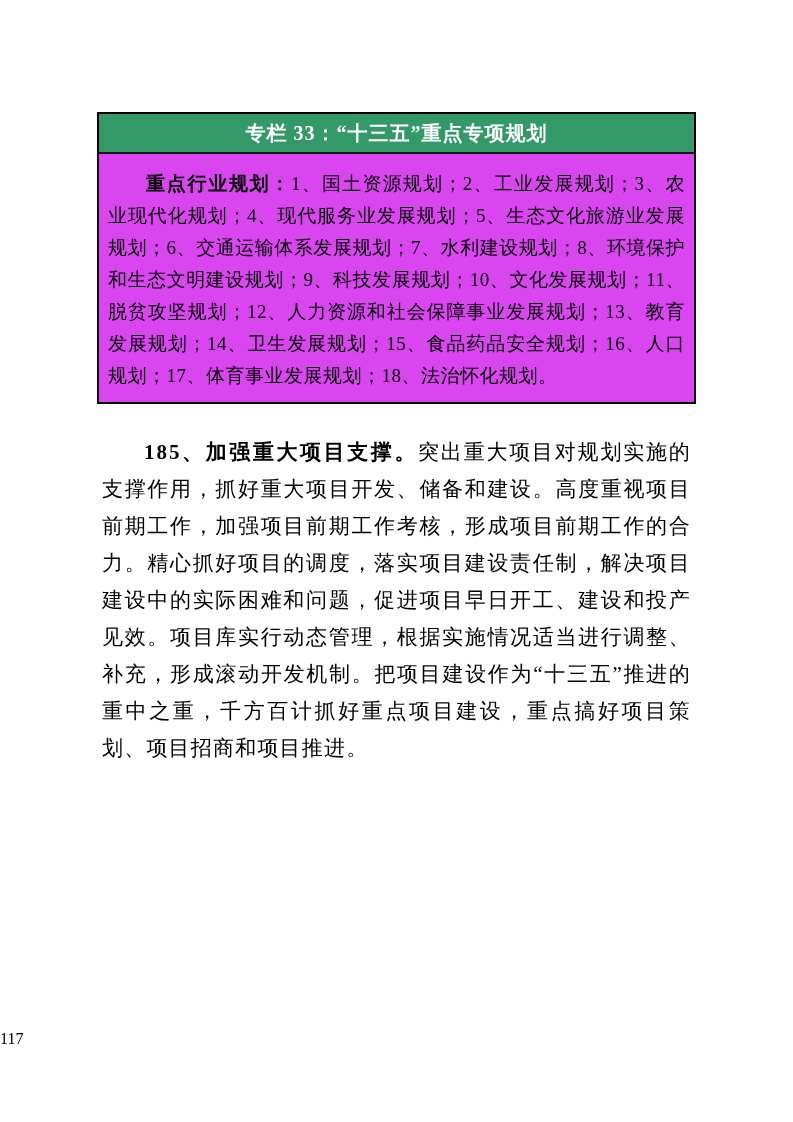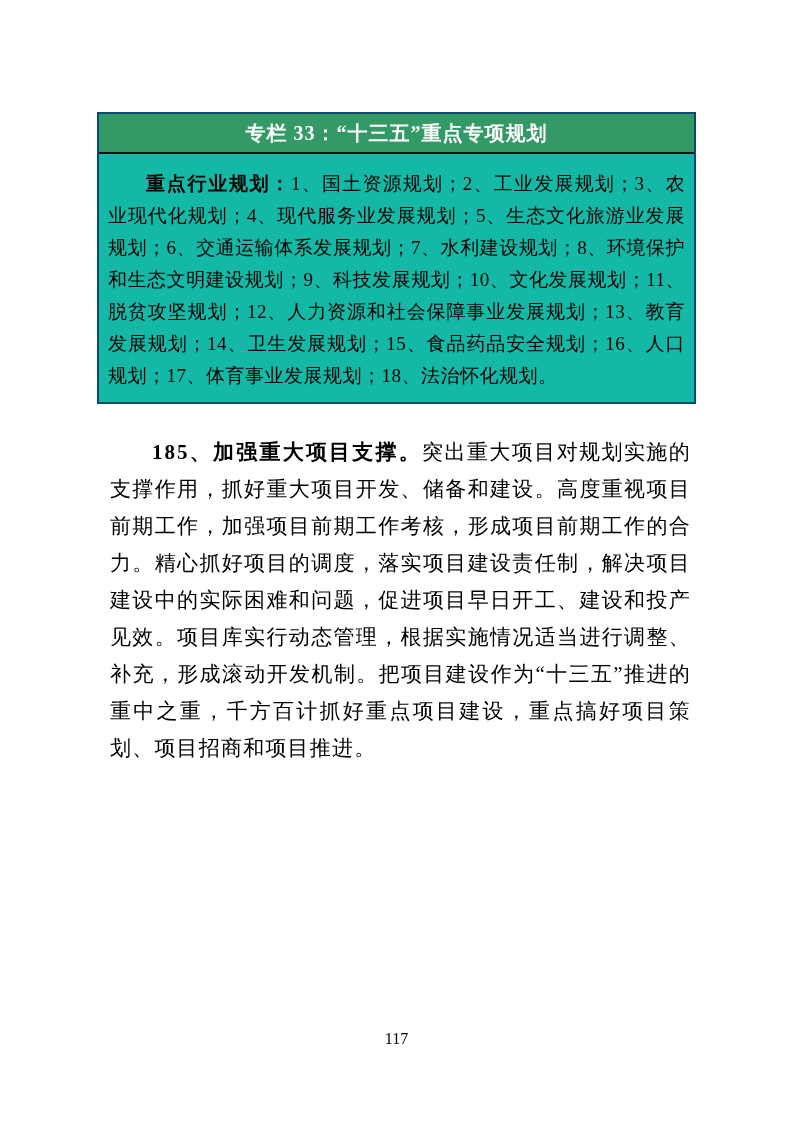--- a/index.html
+++ b/index.html
@@ -12,21 +12,21 @@
     font-family: "Liberation Serif", "DejaVu Serif", serif;
     color: #000000;
     overflow: hidden;
   }
   .page { position: absolute; inset: 0; }
 
   
   .panel {
     width: 599px;
     margin: 112px auto 0 auto;
-    border: 2px solid #0c4a6e;
+    border: 2px solid #000000;
   }
   .panel-header {
     color: #ffffff;
     text-align: center;
     font-weight: bold;
     font-size: 20px;
     line-height: 38px;
     height: 40px;
     border-bottom: 2px solid #151515;
     letter-spacing: 1px;
@@ -51,46 +51,45 @@
   .content {
     margin-top: 30px;
     padding: 0 102px;
   }
   .body-para {
     font-size: 21px;
     line-height: 37px;
     text-indent: 2em;
     text-align: justify;
     letter-spacing: 1.2px;
-    margin-left: 8px;
   }
   .body-lead {
     font-weight: bold;
     letter-spacing: 2px;
   }
 
   .page-number {
     position: absolute;
     top: 1030px;
     left: 0;
     width: 100%;
-    text-align: center;
+    text-align: left;
     font-size: 16px;
   }
 </style>
 </head>
 <body>
 
 <div class="page">
 
   <div class="panel">
     <div class="panel-header" style="background: rgb(51, 153, 102); color: rgb(255, 255, 255);">
       <span>专栏 33：“十三五”重点专项规划</span>
     </div>
-    <div class="panel-body" style="background: #14b8a6;">
+    <div class="panel-body" style="background: #d946ef;">
       <p class="panel-para"><span class="panel-lead">重点行业规划：</span><span>1、国土资源规划；2、工业发展规划；3、农业现代化规划；4、现代服务业发展规划；5、生态文化旅游业发展规划；6、交通运输体系发展规划；7、水利建设规划；8、环境保护和生态文明建设规划；9、科技发展规划；10、文化发展规划；11、脱贫攻坚规划；12、人力资源和社会保障事业发展规划；13、教育发展规划；14、卫生发展规划；15、食品药品安全规划；16、人口规划；17、体育事业发展规划；18、法治怀化规划。</span></p>
     </div>
   </div>
 
   <div class="content">
     <p class="body-para"><span class="body-lead">185、加强重大项目支撑。</span><span>突出重大项目对规划实施的支撑作用，抓好重大项目开发、储备和建设。高度重视项目前期工作，加强项目前期工作考核，形成项目前期工作的合力。精心抓好项目的调度，落实项目建设责任制，解决项目建设中的实际困难和问题，促进项目早日开工、建设和投产见效。项目库实行动态管理，根据实施情况适当进行调整、补充，形成滚动开发机制。把项目建设作为“十三五”推进的重中之重，千方百计抓好重点项目建设，重点搞好项目策划、项目招商和项目推进。</span></p>
   </div>
 
   <div class="page-number">117</div>
 

